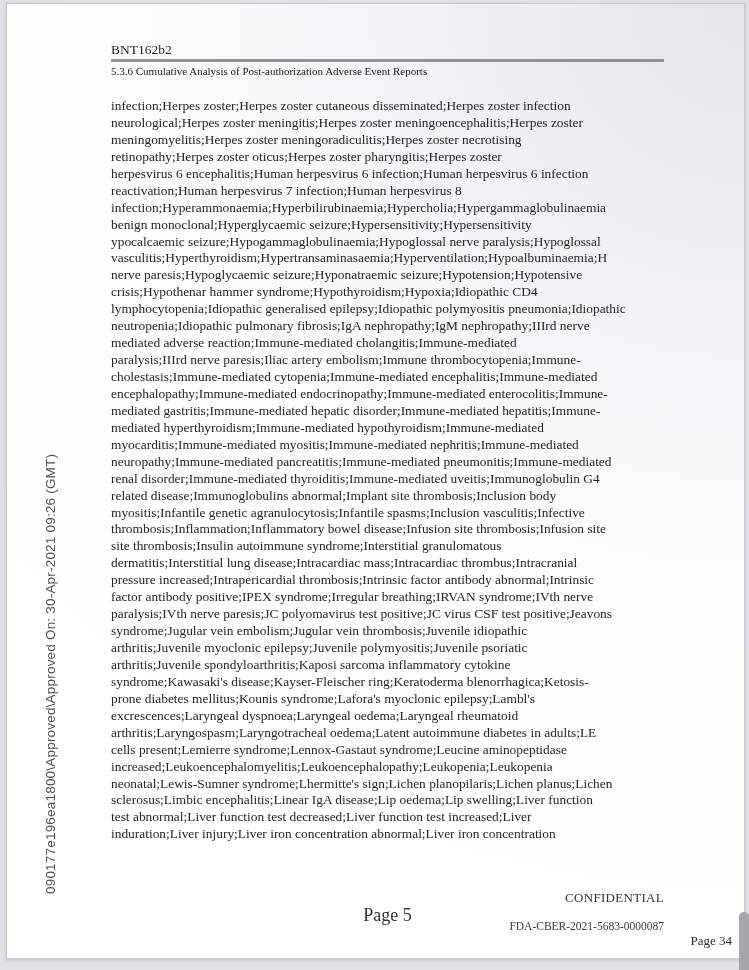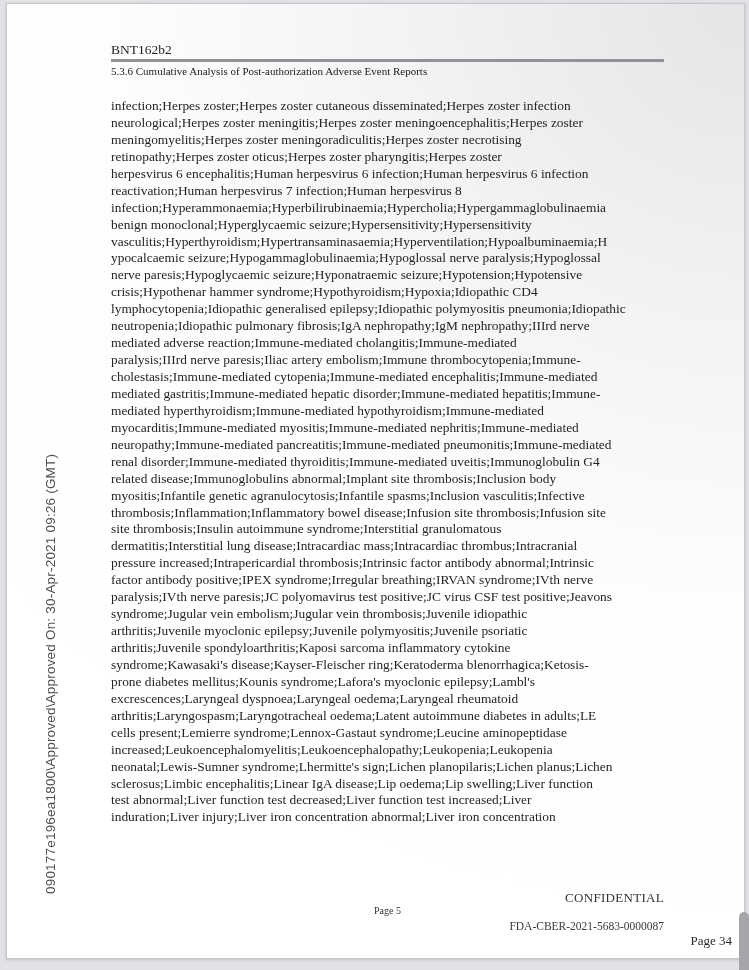--- a/index.html
+++ b/index.html
@@ -85,21 +85,21 @@
     font-size: 13px;
     color: #333333;
     letter-spacing: 0.3px;
   }
   .footer-page {
     position: absolute;
     left: 104px;
     top: 901px;
     width: 553px;
     text-align: center;
-    font-size: 10px;
+    font-size: 18px;
     color: #333333;
   }
   .footer-fda {
     position: absolute;
     left: 104px;
     top: 916px;
     width: 553px;
     text-align: right;
     font-family: Liberation Serif, serif;
     font-size: 11.5px;
@@ -139,29 +139,30 @@
 
     <div class="bodytext">
         <div class="bodyline">infection;Herpes zoster;Herpes zoster cutaneous disseminated;Herpes zoster infection</div>
         <div class="bodyline">neurological;Herpes zoster meningitis;Herpes zoster meningoencephalitis;Herpes zoster</div>
         <div class="bodyline">meningomyelitis;Herpes zoster meningoradiculitis;Herpes zoster necrotising</div>
         <div class="bodyline">retinopathy;Herpes zoster oticus;Herpes zoster pharyngitis;Herpes zoster</div>
         <div class="bodyline">herpesvirus 6 encephalitis;Human herpesvirus 6 infection;Human herpesvirus 6 infection</div>
         <div class="bodyline">reactivation;Human herpesvirus 7 infection;Human herpesvirus 8</div>
         <div class="bodyline">infection;Hyperammonaemia;Hyperbilirubinaemia;Hypercholia;Hypergammaglobulinaemia</div>
         <div class="bodyline">benign monoclonal;Hyperglycaemic seizure;Hypersensitivity;Hypersensitivity</div>
+        <div class="bodyline">ypocalcaemic seizure;Hypogammaglobulinaemia;Hypoglossal nerve paralysis;Hypoglossal</div>
         <div class="bodyline">vasculitis;Hyperthyroidism;Hypertransaminasaemia;Hyperventilation;Hypoalbuminaemia;H</div>
-        <div class="bodyline">ypocalcaemic seizure;Hypogammaglobulinaemia;Hypoglossal nerve paralysis;Hypoglossal</div>
         <div class="bodyline">nerve paresis;Hypoglycaemic seizure;Hyponatraemic seizure;Hypotension;Hypotensive</div>
         <div class="bodyline">crisis;Hypothenar hammer syndrome;Hypothyroidism;Hypoxia;Idiopathic CD4</div>
         <div class="bodyline">lymphocytopenia;Idiopathic generalised epilepsy;Idiopathic polymyositis pneumonia;Idiopathic</div>
         <div class="bodyline">neutropenia;Idiopathic pulmonary fibrosis;IgA nephropathy;IgM nephropathy;IIIrd nerve</div>
         <div class="bodyline">mediated adverse reaction;Immune-mediated cholangitis;Immune-mediated</div>
         <div class="bodyline">paralysis;IIIrd nerve paresis;Iliac artery embolism;Immune thrombocytopenia;Immune-</div>
         <div class="bodyline">cholestasis;Immune-mediated cytopenia;Immune-mediated encephalitis;Immune-mediated</div>
+        <div class="bodyline">encephalopathy;Immune-mediated endocrinopathy;Immune-mediated enterocolitis;Immune-</div>
         <div class="bodyline">mediated gastritis;Immune-mediated hepatic disorder;Immune-mediated hepatitis;Immune-</div>
         <div class="bodyline">mediated hyperthyroidism;Immune-mediated hypothyroidism;Immune-mediated</div>
         <div class="bodyline">myocarditis;Immune-mediated myositis;Immune-mediated nephritis;Immune-mediated</div>
         <div class="bodyline">neuropathy;Immune-mediated pancreatitis;Immune-mediated pneumonitis;Immune-mediated</div>
         <div class="bodyline">renal disorder;Immune-mediated thyroiditis;Immune-mediated uveitis;Immunoglobulin G4</div>
         <div class="bodyline">related disease;Immunoglobulins abnormal;Implant site thrombosis;Inclusion body</div>
         <div class="bodyline">myositis;Infantile genetic agranulocytosis;Infantile spasms;Inclusion vasculitis;Infective</div>
         <div class="bodyline">thrombosis;Inflammation;Inflammatory bowel disease;Infusion site thrombosis;Infusion site</div>
         <div class="bodyline">site thrombosis;Insulin autoimmune syndrome;Interstitial granulomatous</div>
         <div class="bodyline">dermatitis;Interstitial lung disease;Intracardiac mass;Intracardiac thrombus;Intracranial</div>

